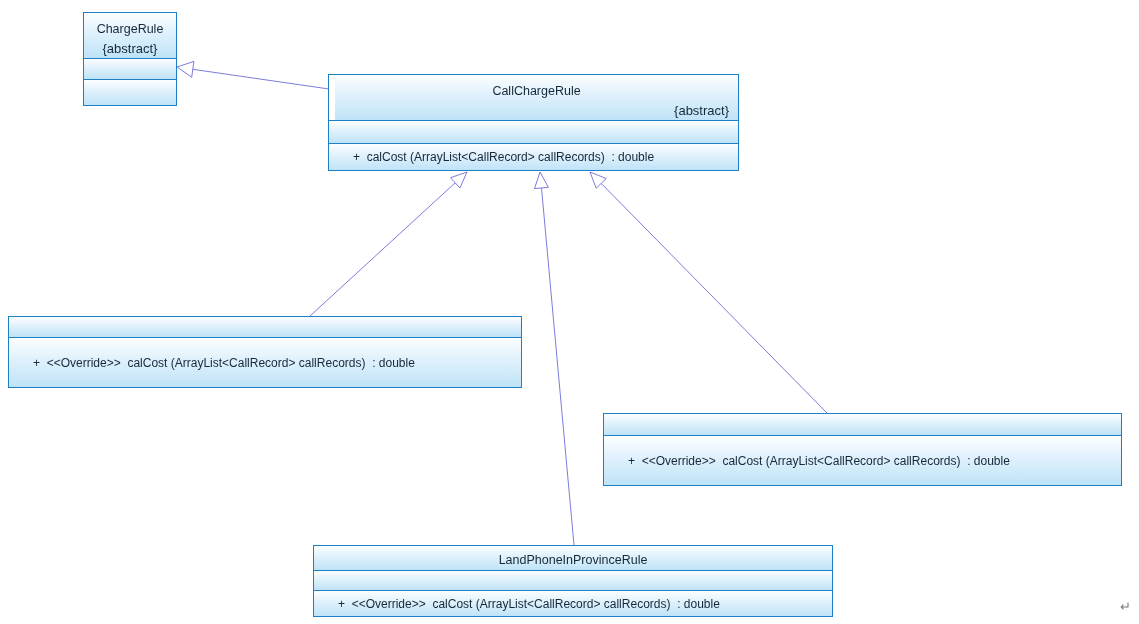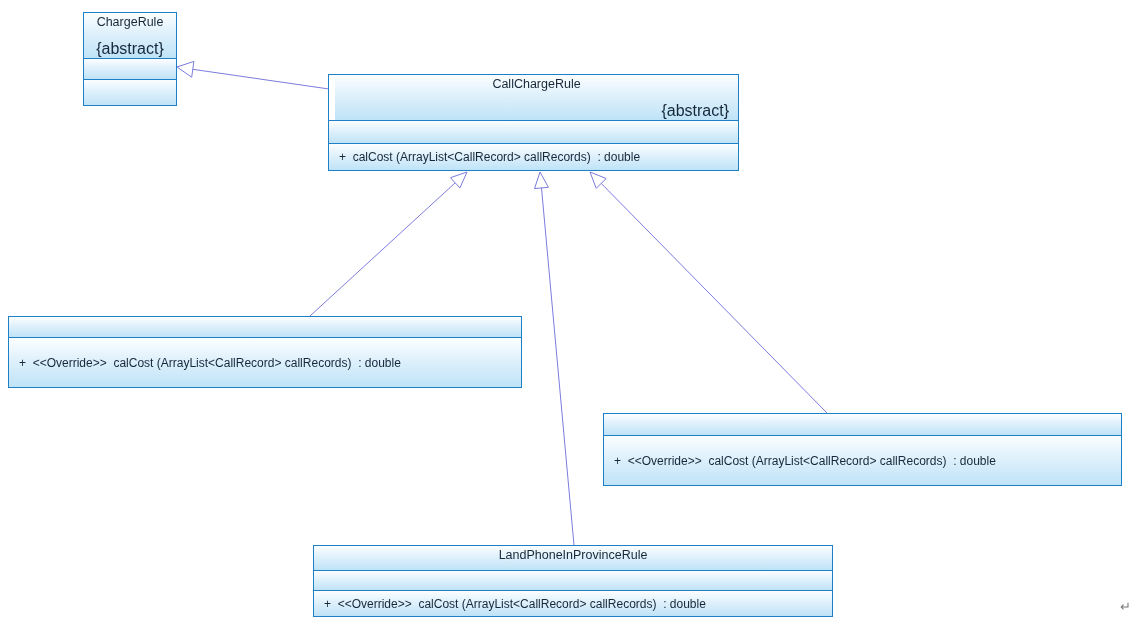--- a/index.html
+++ b/index.html
@@ -28,43 +28,43 @@
   }
   .cmp {
     box-sizing: border-box;
     background: linear-gradient(180deg, #fcfeff 0%, #e2f2fc 40%, #bfe3f7 100%);
     overflow: hidden;
   }
   .cmp + .cmp { border-top: 1px solid #1d7fc6; }
   .uml-head {
     display: flex;
     flex-direction: column;
-    justify-content: space-between;
+    justify-content: flex-end;
   }
   .uml-name {
     text-align: center;
     font-size: 12.5px;
     line-height: 19px;
     white-space: pre;
   }
   .uml-stereo {
     text-align: center;
-    font-size: 16px;
+    font-size: 13px;
     line-height: 19px;
     white-space: pre;
   }
   .stereo-right { text-align: right; padding-right: 9px; }
   .uml-attrs { flex: 0 0 auto; }
   .uml-methods {
     flex: 1 1 auto;
     display: flex;
     align-items: center;
   }
   .uml-method-line {
-    padding-left: 10px;
+    padding-left: 24px;
     white-space: pre;
     font-size: 12px;
   }
   .return-mark {
     position: absolute;
     left: 1120px;
     top: 600px;
     font-size: 13px;
     color: #7a7a7a;
     line-height: 13px;

